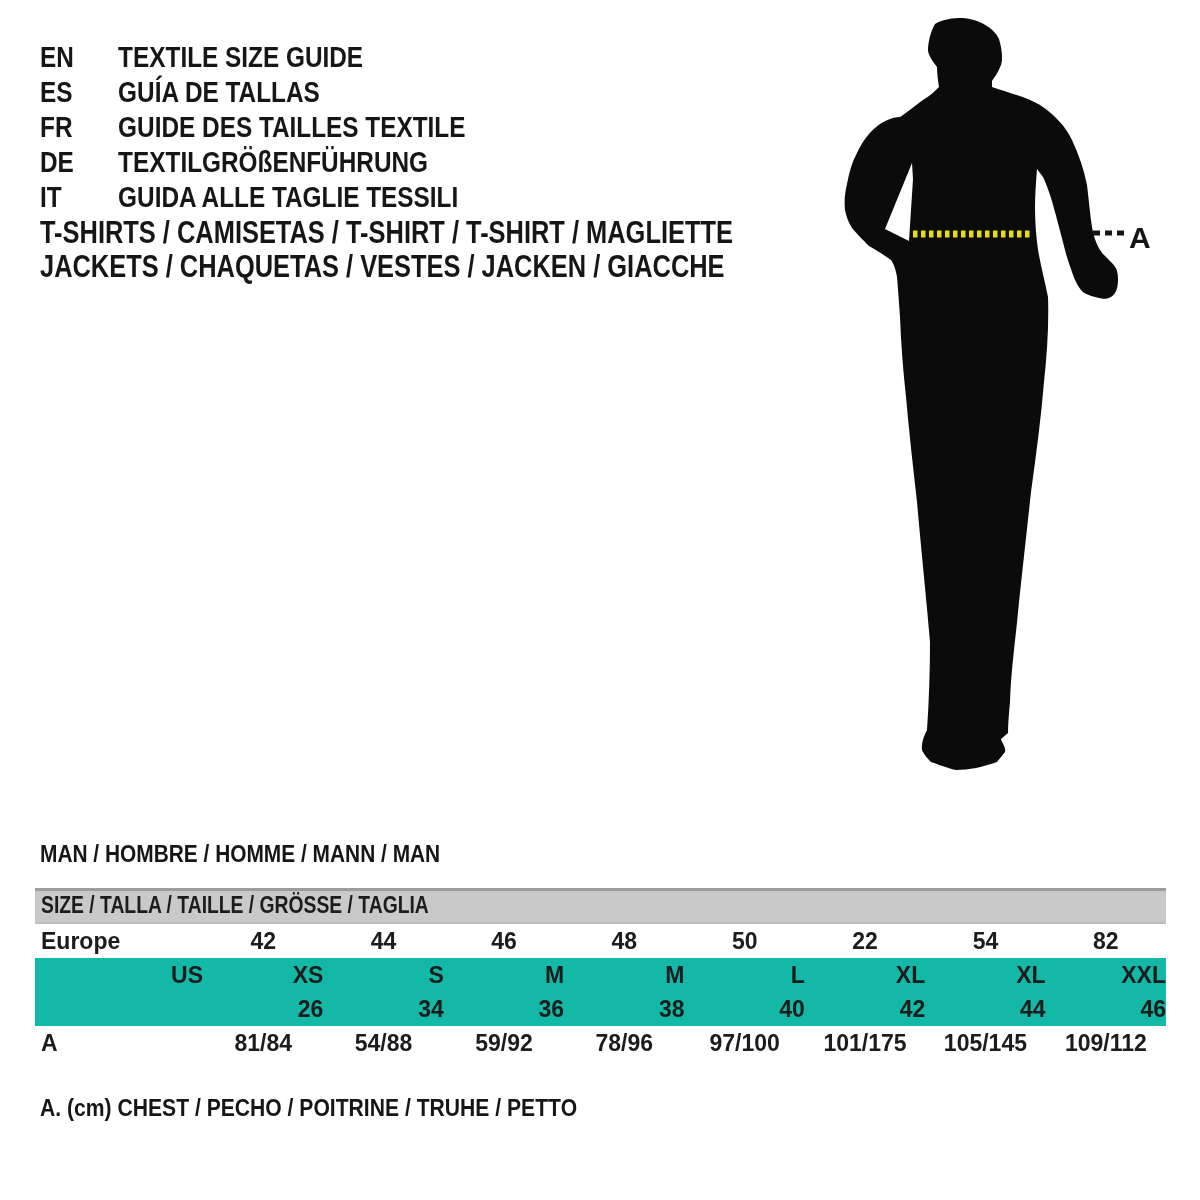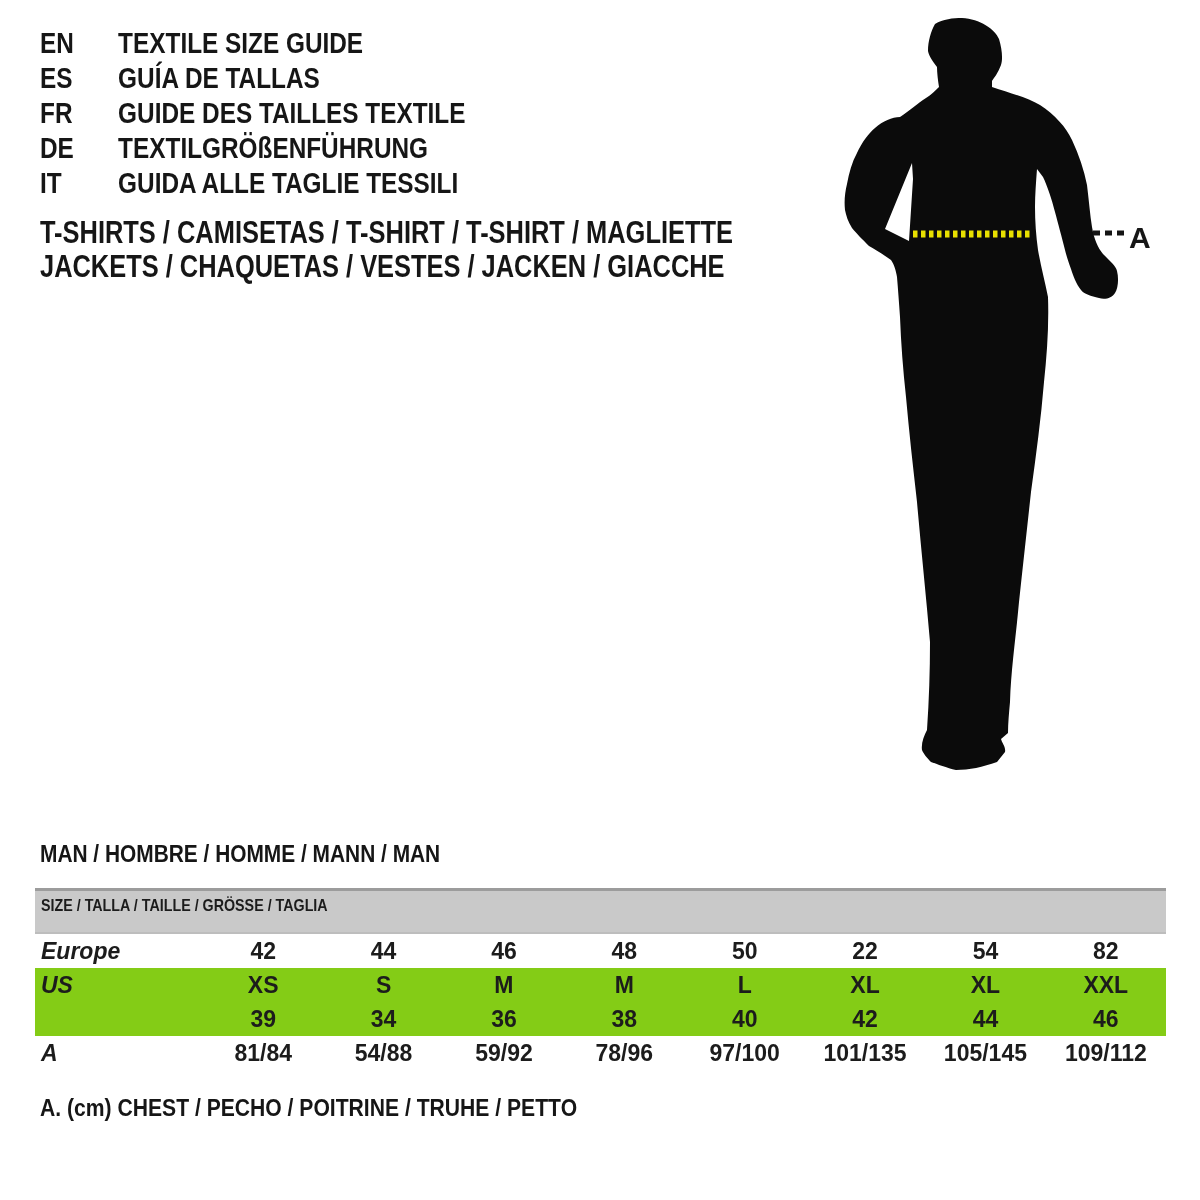--- a/index.html
+++ b/index.html
@@ -4,44 +4,44 @@
 <style>
   html,body{margin:0;padding:0;}
   body{
     width:1200px;height:1200px;position:relative;background:#ffffff;
     font-family:"Liberation Sans", sans-serif;font-weight:bold;color:#161616;
     overflow:hidden;
   }
   .cond{display:inline-block;transform:scaleX(0.84);transform-origin:left center;white-space:nowrap;}
 
   
-  .lang-block{position:absolute;left:40px;top:26px;}
+  .lang-block{position:absolute;left:40px;top:40px;}
   .lang-row{height:35px;line-height:35px;font-size:29px;white-space:nowrap;
             transform:scaleX(0.84);transform-origin:left top;}
   .lang-code{display:inline-block;width:93px;}
 
   
   .product-block{position:absolute;left:40px;top:216px;font-size:31px;line-height:34px;
                  transform:scaleX(0.82);transform-origin:left top;white-space:nowrap;}
 
   
   .figure{position:absolute;left:835px;top:5px;width:330px;height:775px;}
 
   
   .gender-heading{position:absolute;left:40px;top:840px;margin:0;font-size:24px;font-weight:bold;
                   transform:scaleX(0.87);transform-origin:left top;white-space:nowrap;}
 
   
   .size-table{position:absolute;left:35px;top:888px;width:1131px;border-collapse:collapse;
               table-layout:fixed;font-size:23px;font-weight:bold;color:#1c1c1c;}
   .size-table thead th{background:#c9c9c9;border-top:3px solid #9c9c9c;border-bottom:2px solid #bdbdbd;
-              height:29px;text-align:left;padding:0 0 12px 6px;font-size:17px;font-weight:bold;margin-top:31px;}
+              height:29px;text-align:left;padding:0 0 2px 6px;font-size:23px;font-weight:bold;margin-top:31px;}
   .size-table tbody td{height:34px;text-align:center;padding:0;font-weight:bold;}
-  .size-table td.lbl{text-align:left;padding-left:6px;font-style:italic;}
-  .size-table tr.shaded td{background:#84cc16;}
+  .size-table td.lbl{text-align:left;padding-left:6px;}
+  .size-table tr.shaded td{background:#14b8a6;text-align:right;}
 
   
   .footnote{position:absolute;left:40px;top:1094px;font-size:24px;
             transform:scaleX(0.88);transform-origin:left top;white-space:nowrap;}
 </style>
 </head>
 <body>
 
 <div class="page">
 
@@ -133,37 +133,37 @@
         <td>S</td>
         <td>M</td>
         <td>M</td>
         <td>L</td>
         <td>XL</td>
         <td>XL</td>
         <td>XXL</td>
       </tr>
       <tr class="shaded">
         <td class="lbl"></td>
-        <td>39</td>
+        <td>26</td>
         <td>34</td>
         <td>36</td>
         <td>38</td>
         <td>40</td>
         <td>42</td>
         <td>44</td>
         <td>46</td>
       </tr>
       <tr>
         <td class="lbl">A</td>
         <td>81/84</td>
         <td>54/88</td>
         <td>59/92</td>
         <td>78/96</td>
         <td>97/100</td>
-        <td>101/135</td>
+        <td>101/175</td>
         <td>105/145</td>
         <td>109/112</td>
       </tr>
     </tbody>
   </table>
 
   <div class="footnote">A. (cm) CHEST / PECHO / POITRINE / TRUHE / PETTO</div>
 
 </div>
 

